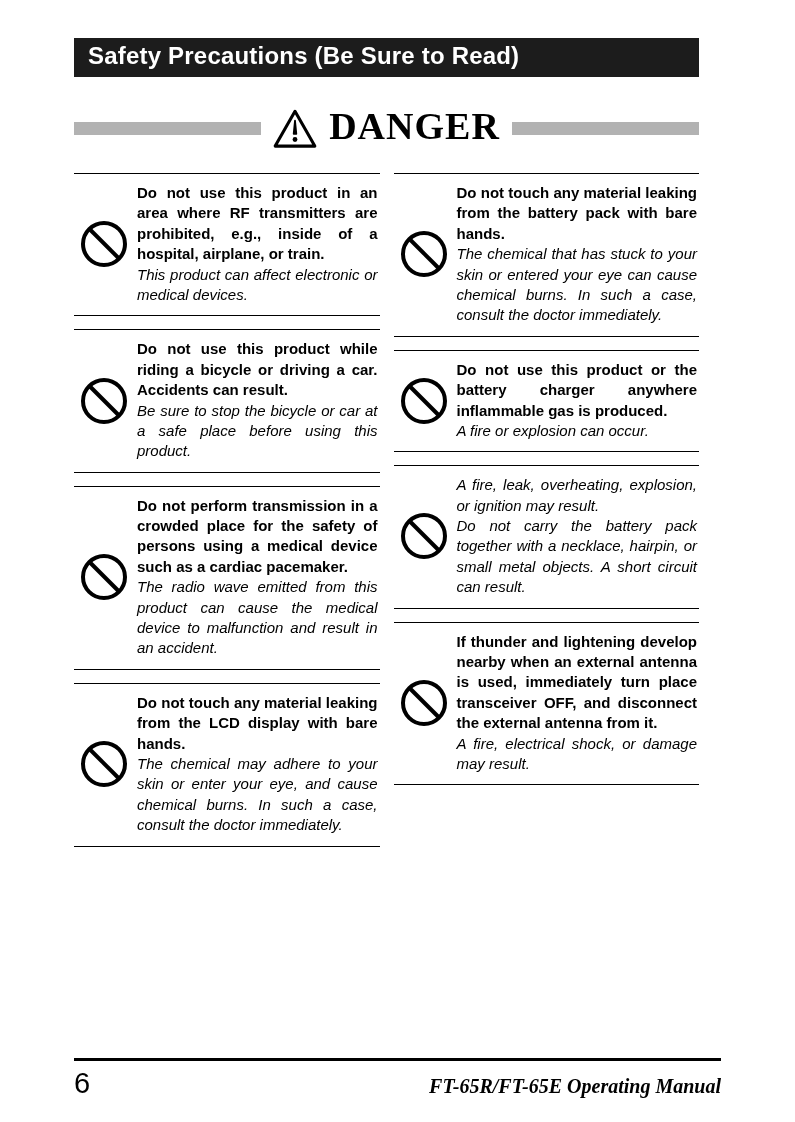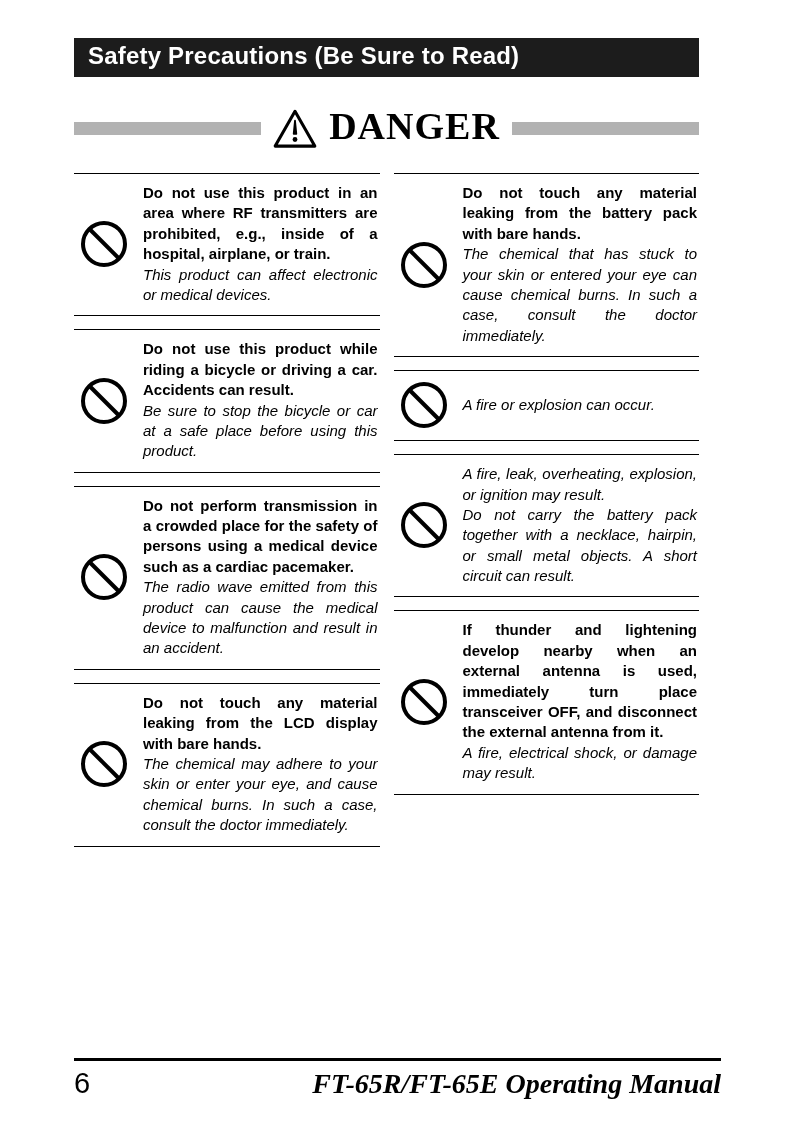--- a/index.html
+++ b/index.html
@@ -38,21 +38,21 @@
     font-size: 38px;
     letter-spacing: 1px;
     line-height: 1;
     padding-bottom: 4px;
   }
   .columns { display: flex; gap: 14px; margin-top: 6px; }
   .col { flex: 1; min-width: 0; }
   .warning-item {
     display: flex;
     align-items: center;
-    gap: 11px;
+    gap: 5px;
     padding: 9px 2px 10px 2px;
     border-top: 1.5px solid #000;
     border-bottom: 1.5px solid #000;
     margin-bottom: 13px;
   }
   .icon-wrap {
     flex: 0 0 56px;
     display: flex;
     justify-content: center;
     align-items: center;
@@ -71,21 +71,21 @@
     display: flex;
     justify-content: space-between;
     align-items: baseline;
     padding-top: 6px;
   }
   .page-num { font-size: 29px; font-family: "Liberation Sans", sans-serif; }
   .manual-title {
     font-family: "Liberation Serif", serif;
     font-weight: bold;
     font-style: italic;
-    font-size: 28px;
+    font-size: 20px;
   }
 </style>
 </head>
 <body>
 
 <div class="page">
 
   <div class="header-bar">
     <span>Safety Precautions (Be Sure to Read)</span>
   </div>
@@ -177,20 +177,21 @@
       </div>
 
       <div class="warning-item">
         <div class="icon-wrap">
           <svg viewBox="0 0 100 100">
               <circle cx="50" cy="50" r="42" fill="none" stroke="#000" stroke-width="8"></circle>
               <line x1="21" y1="20" x2="80" y2="79" stroke="#000" stroke-width="8"></line>
             </svg>
         </div>
         <div class="warning-text">
+          <p class="warning-heading">Do not use this product or the battery charger anywhere inflammable gas is produced.</p>
           <p class="warning-body">A fire or explosion can occur.</p>
         </div>
       </div>
 
       <div class="warning-item">
         <div class="icon-wrap">
           <svg viewBox="0 0 100 100">
               <circle cx="50" cy="50" r="42" fill="none" stroke="#000" stroke-width="8"></circle>
               <line x1="21" y1="20" x2="80" y2="79" stroke="#000" stroke-width="8"></line>
             </svg>

